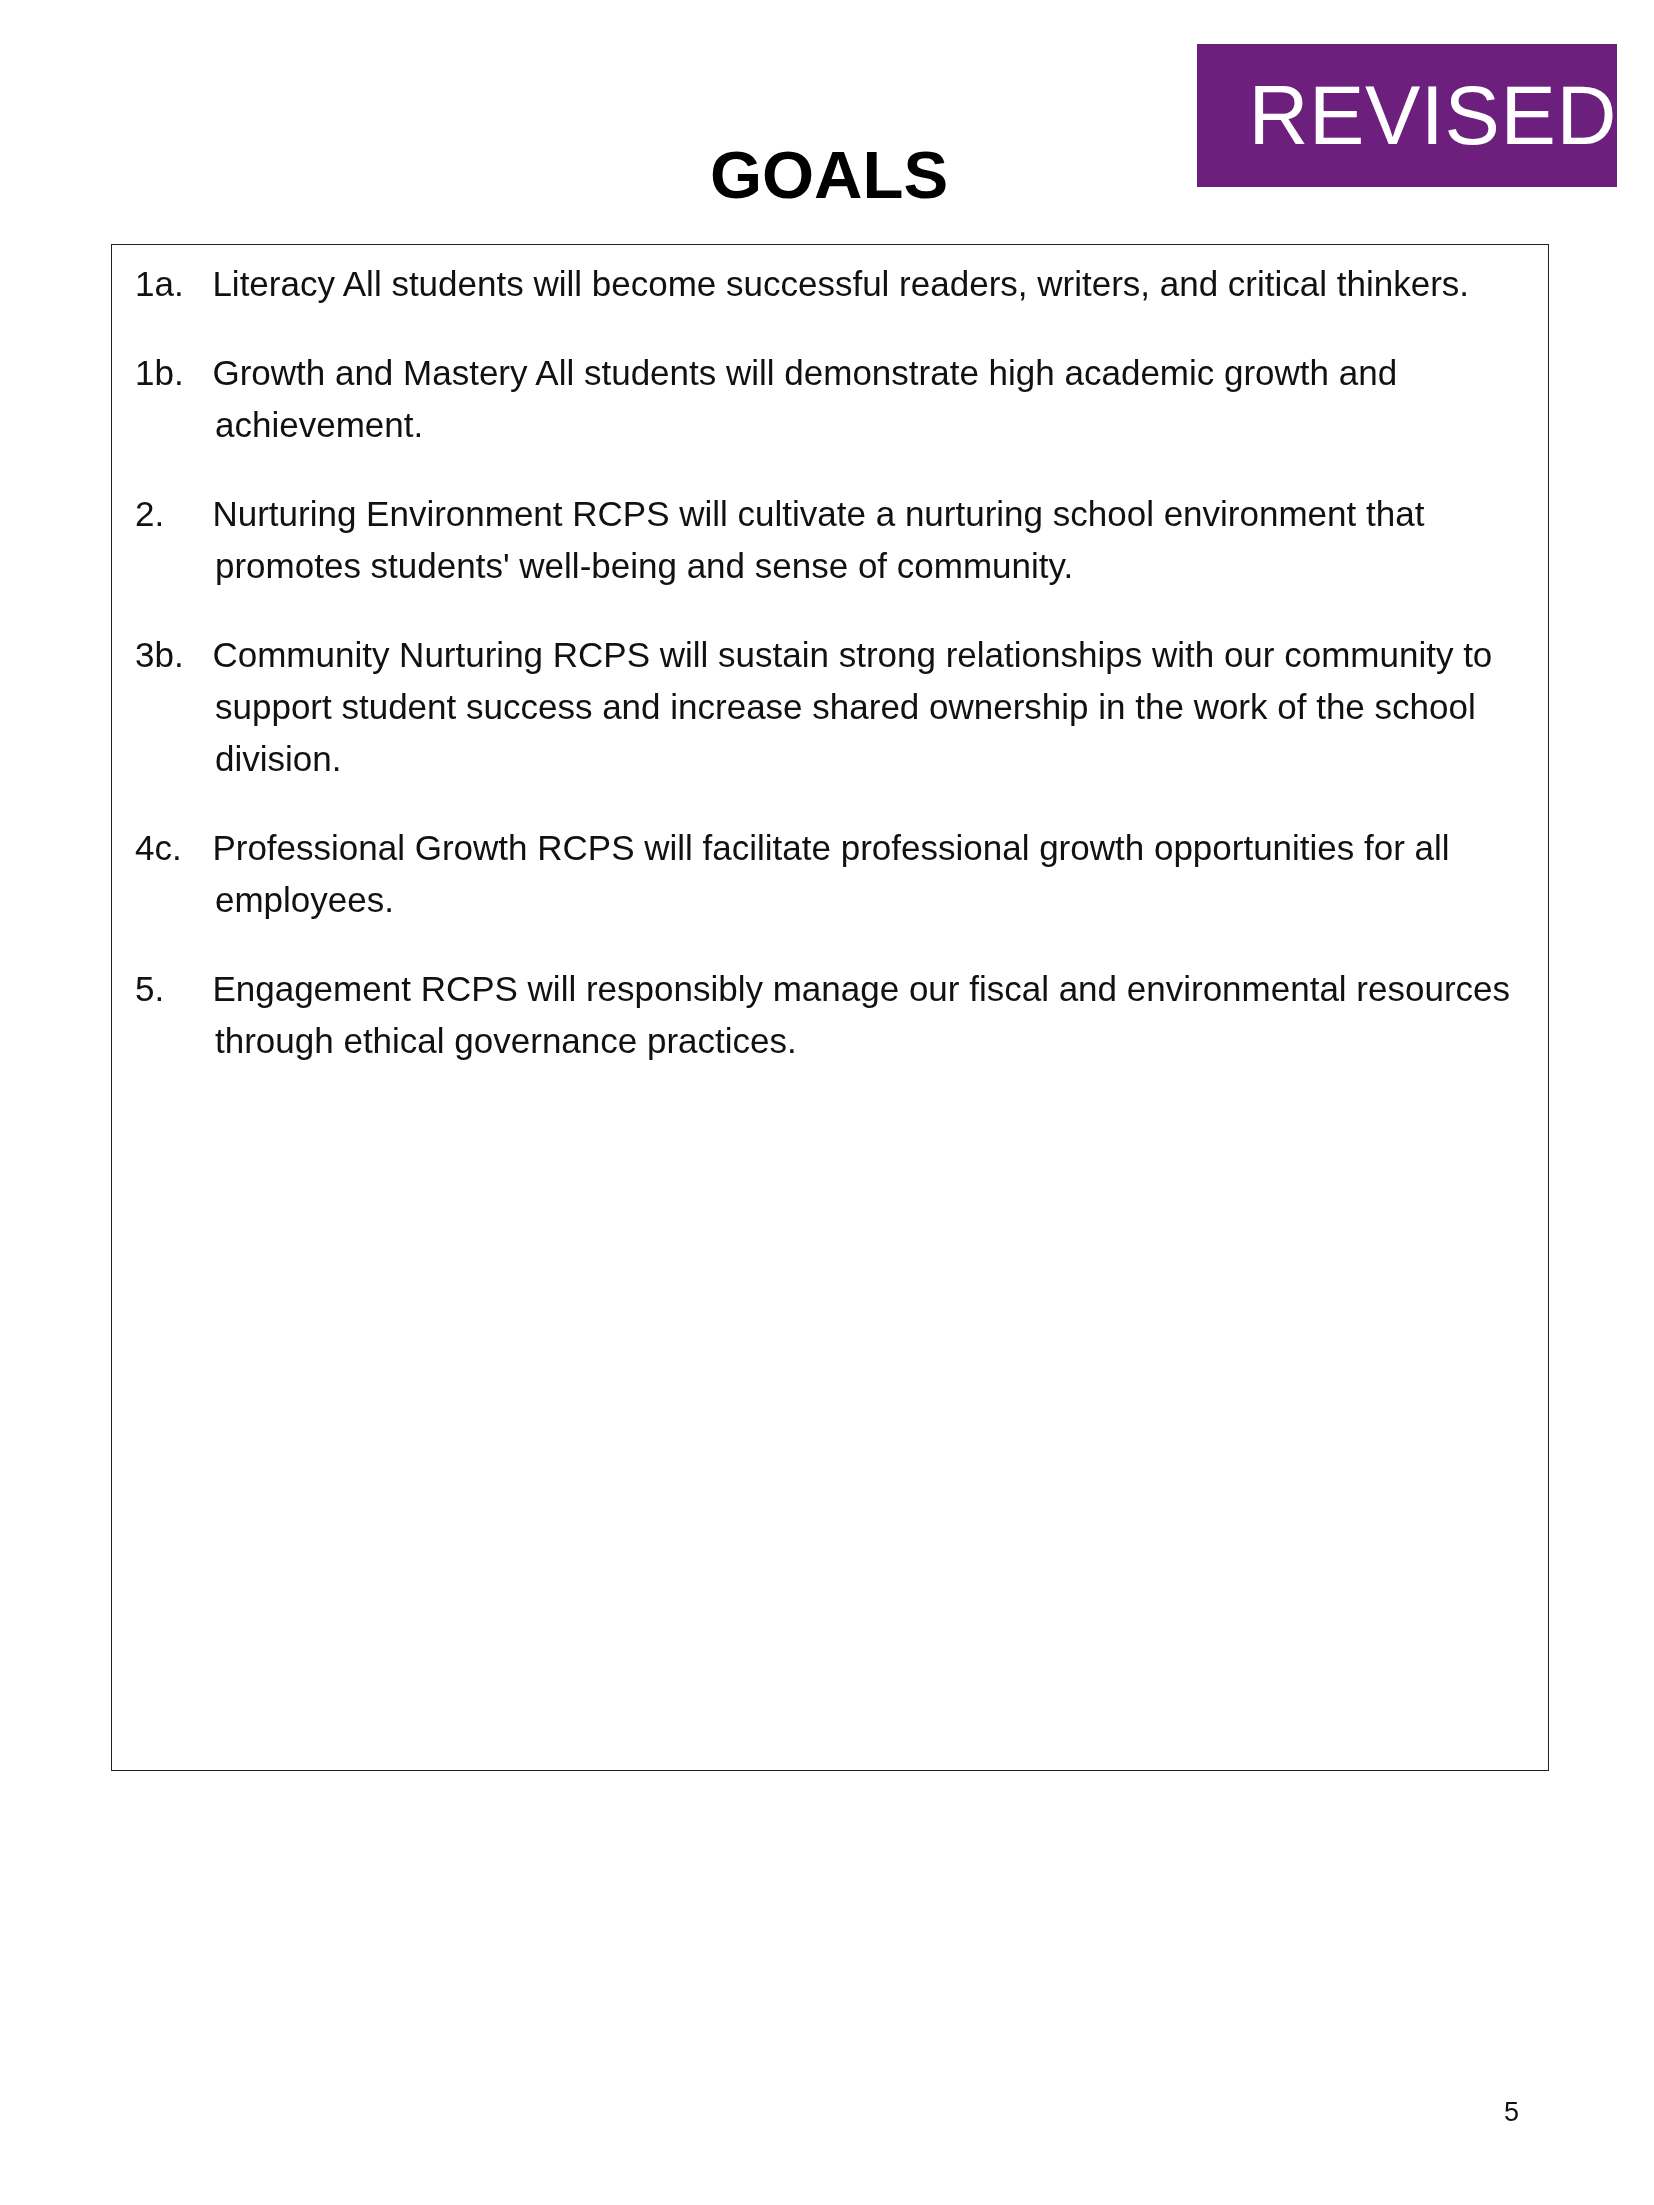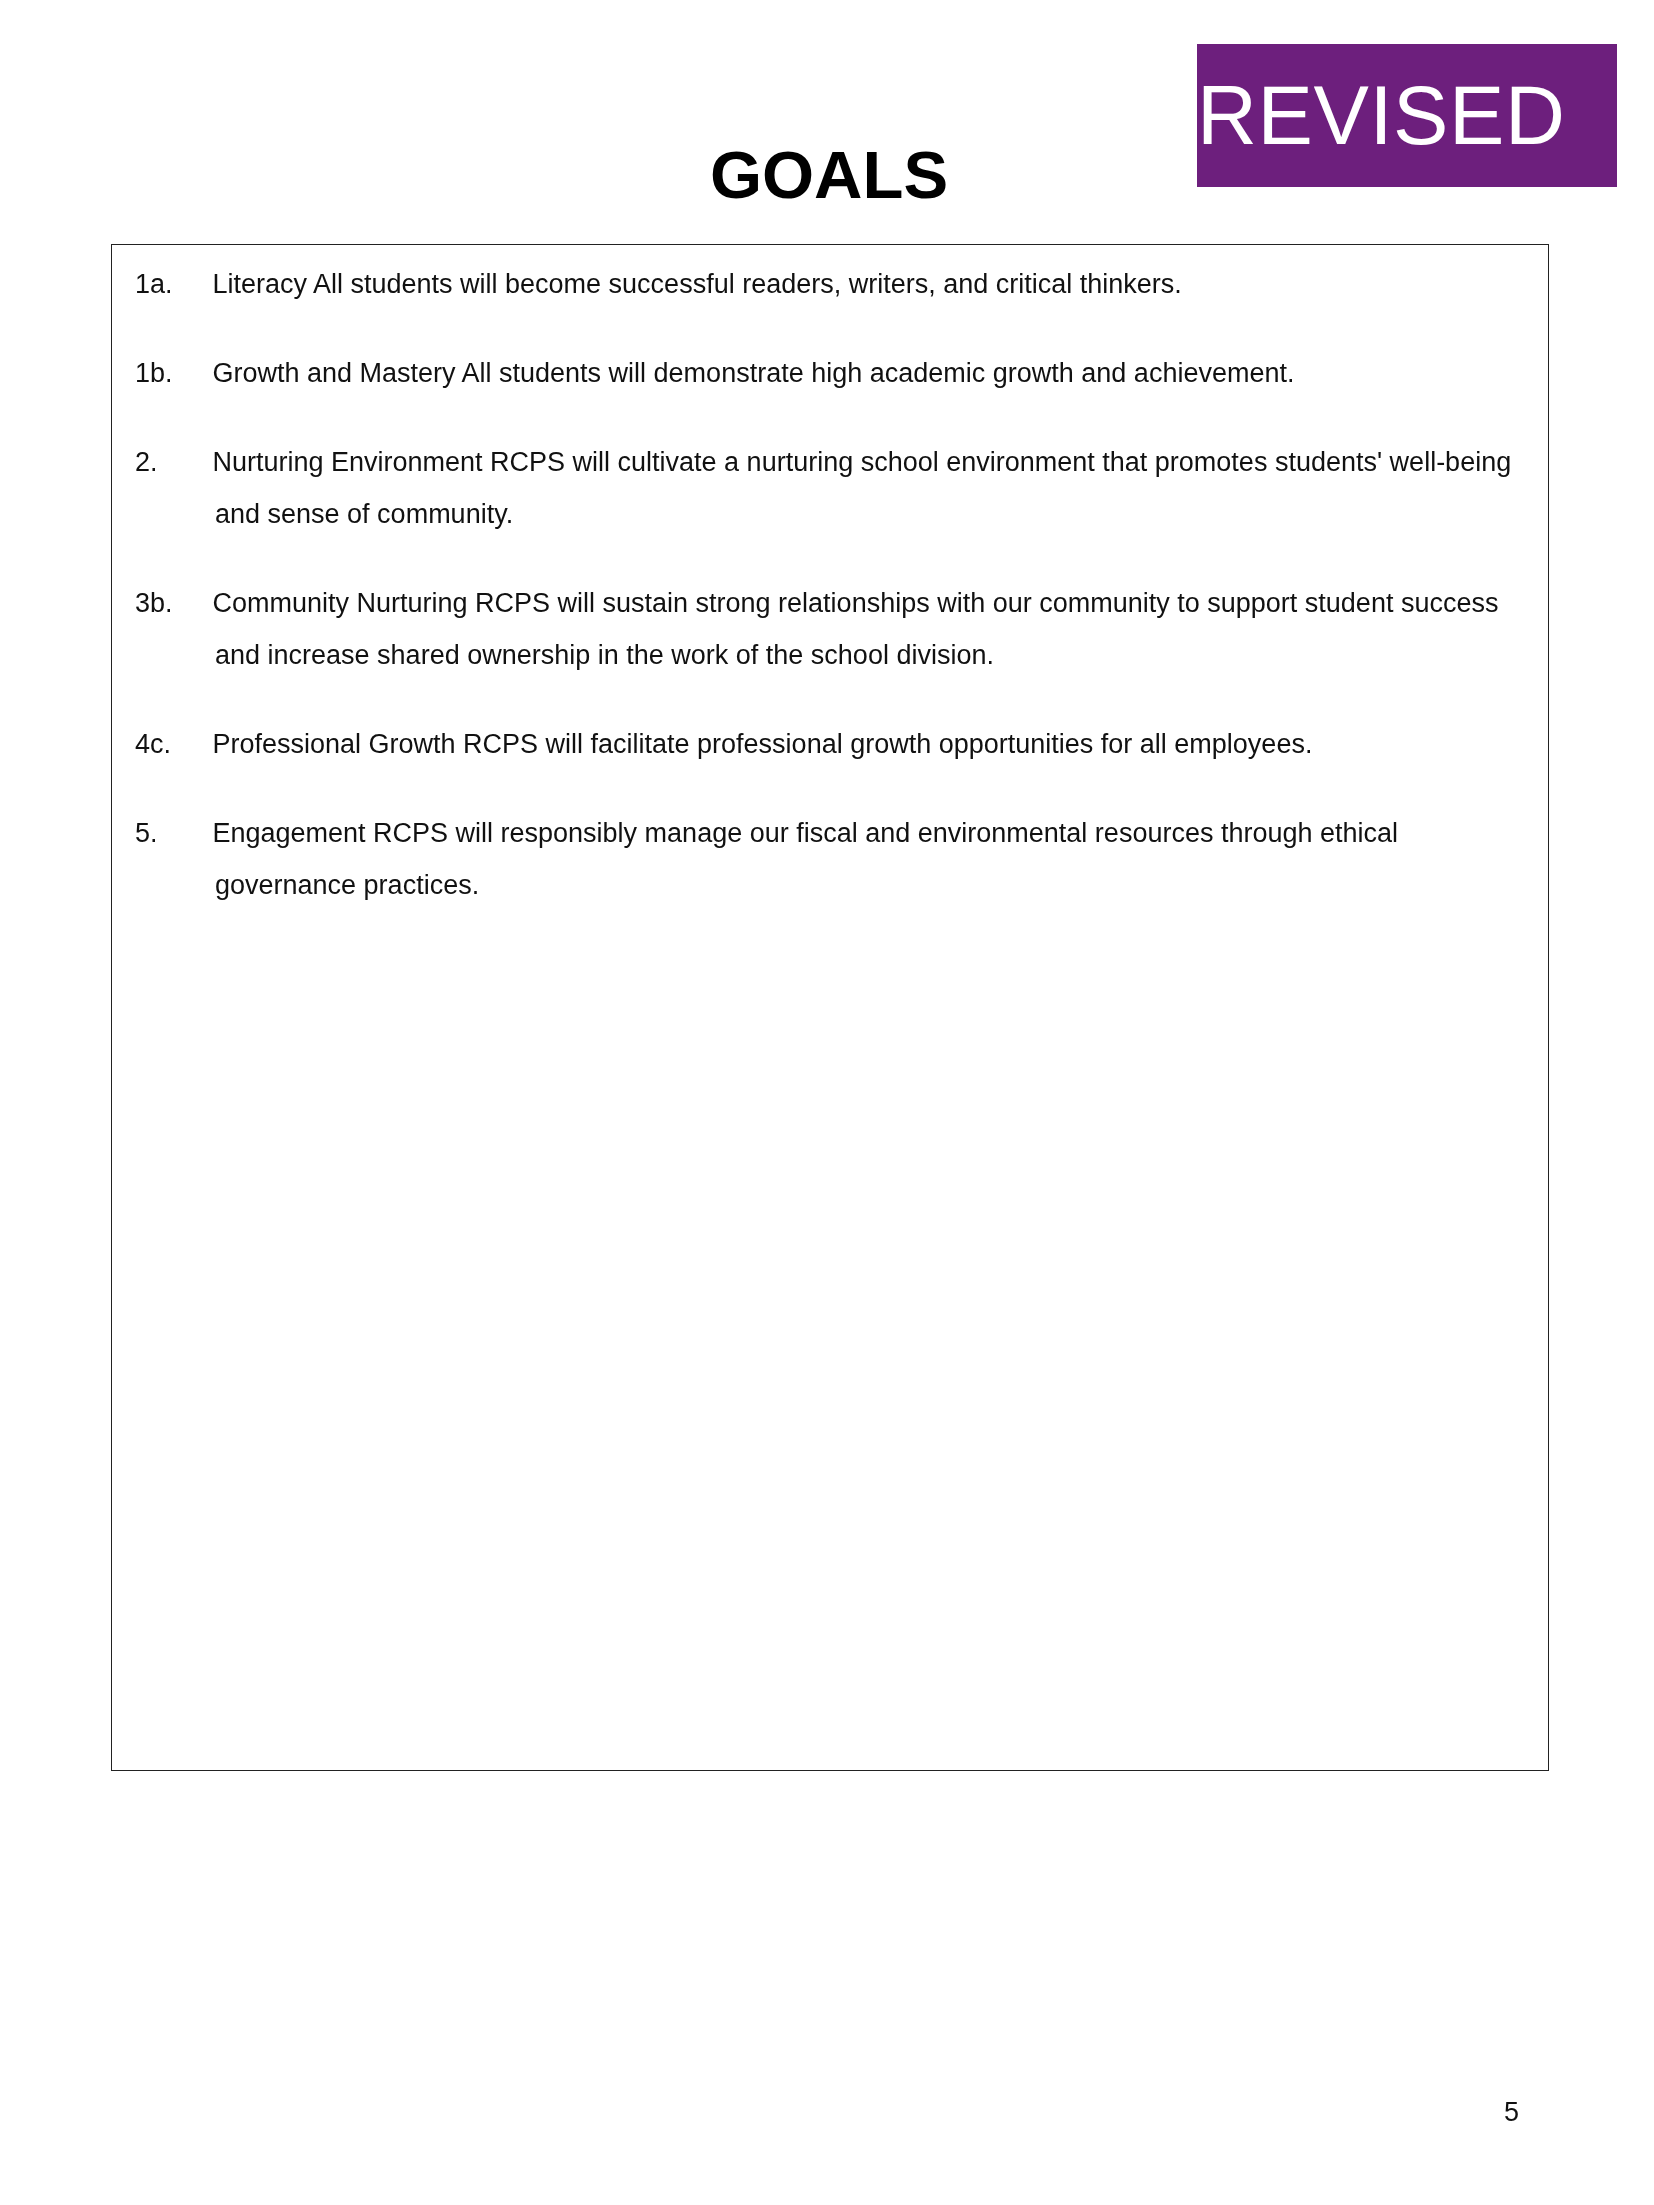--- a/index.html
+++ b/index.html
@@ -1,26 +1,26 @@
 <!DOCTYPE html>
 <html style="font-size:10.3px"><head>
   <meta charset="utf-8">
   <style>
     html, body { margin: 0; padding: 0; background: #ffffff; }
     body { width: 1654px; height: 2205px; position: relative; overflow: hidden;
            font-family: "Liberation Sans", "DejaVu Sans", sans-serif; color: #111; }
     .badge { position: absolute; left: 1197px; top: 44px; width: 420px; height: 143px;
-             background: #6d1f7d; color: #fff; display: flex; align-items: center; justify-content: flex-start;
+             background: #6d1f7d; color: #fff; display: flex; align-items: center; justify-content: flex-end;
              font-size: 83px; letter-spacing: 0.6px; }
     .title { position: absolute; left: 0; width: 1658px; top: 136px; text-align: center;
              font-size: 67px; font-weight: bold; color: #000; }
     .box { position: absolute; left: 111px; top: 244px; width: 1438px; height: 1527px;
            border: 1.9px solid #222; box-sizing: border-box; }
     .goals { position: absolute; left: 23px; top: 13px; right: 26px; margin: 0; padding: 0; list-style: none; }
-    .goal { position: relative; padding-left: 80px; font-size: 27px; line-height: 52px; margin-bottom: 37px; }
+    .goal { position: relative; padding-left: 80px; font-size: 35px; line-height: 52px; margin-bottom: 37px; }
     .goal .num { position: absolute; left: 0; top: 0; }
     .goal .head { font-weight: normal; margin-left: -2.6px; }
     .page-num { position: absolute; left: 1504px; top: 2097px; font-size: 27px; color: #111; }
   </style>
 </head>
 <body>
 
 <div class="badge">
   <span>REVISED</span>
 </div>

